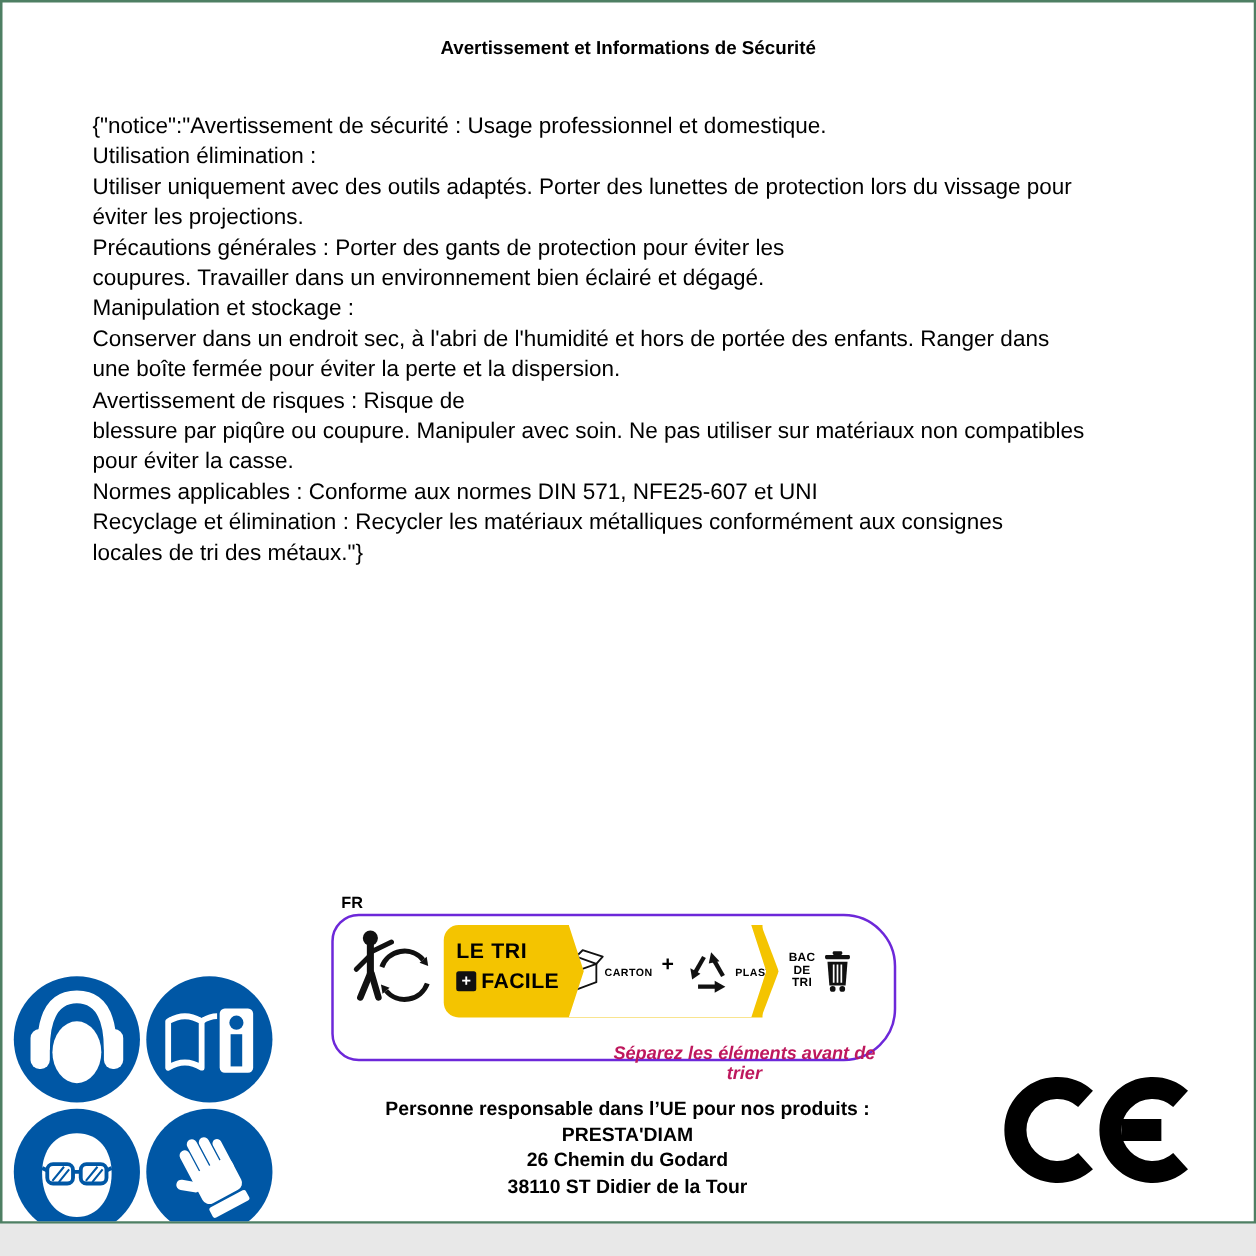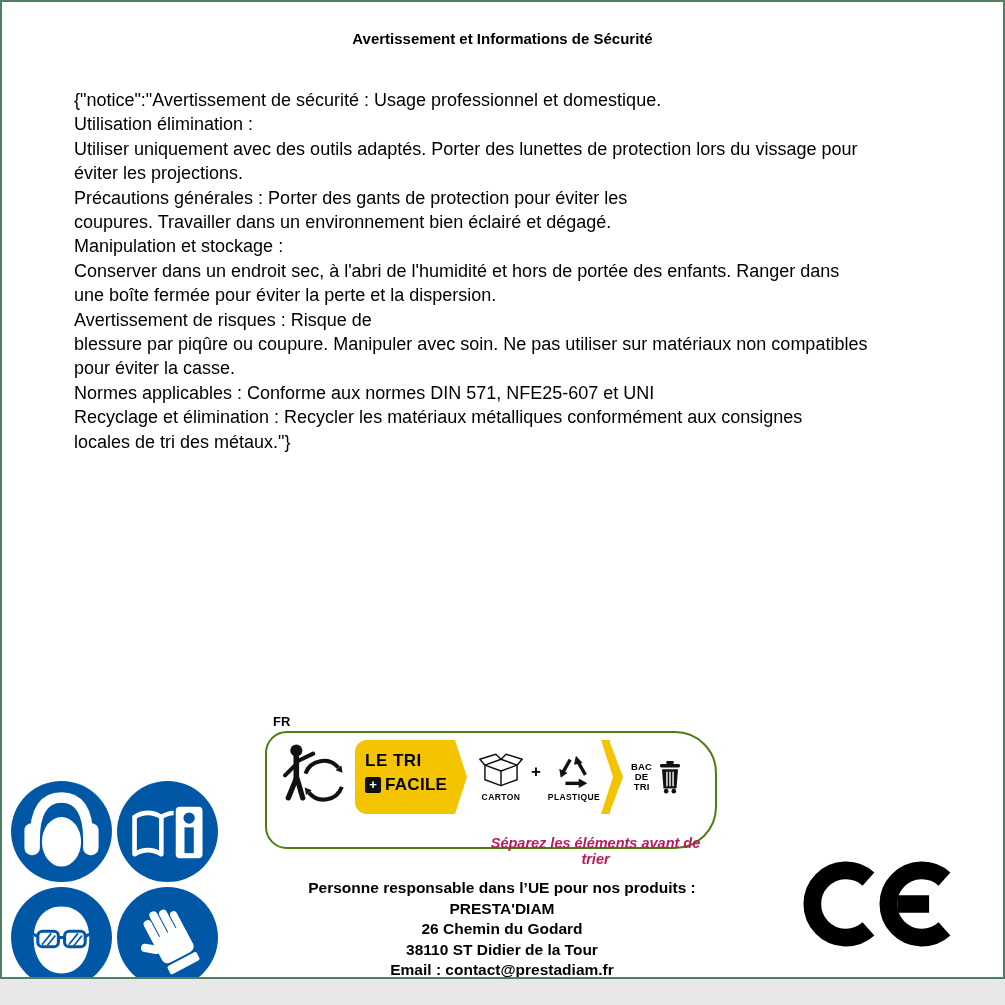--- a/index.html
+++ b/index.html
@@ -31,21 +31,21 @@
     display:grid; grid-template-columns:103px 103px; grid-template-rows:103px 103px;
     gap:3px;
   }
   .picto-grid svg { width:103px; height:103px; display:block; }
 
   
   .tri-wrap { position:absolute; left:263px; top:712px; width:456px; }
   .tri-fr { font-size:13px; font-weight:bold; margin:0 0 2px 8px; }
   .tri-capsule {
     width:452px; height:118px; background:#fff;
-    border:2px solid #4d7c0f; border-radius:22px 42px 42px 22px;
+    border:2px solid #6d28d9; border-radius:22px 42px 42px 22px;
     padding:6px 4px 2px 8px;
   }
   .tri-row { display:flex; align-items:center; height:76px; }
   .triman-svg { width:74px; height:74px; flex:none; margin-left:2px; }
   .tri-assembly { position:relative; height:74px; width:268px; margin-left:4px; flex:none; }
   .tri-yellow-main {
     position:absolute; left:0; top:0; bottom:0; right:13px;
     background:var(--yellow,#f4c400); border-radius:12px 0 0 12px;
   }
   .tri-yellow-tip {
@@ -60,21 +60,21 @@
     width:16px; height:16px; background:#111; color:#fff;
     font-size:13px; font-weight:bold; line-height:16px; text-align:center;
     border-radius:2px;
   }
   .tri-letri-facile { font-size:17px; font-weight:bold; letter-spacing:.3px; }
   .tri-whiteband {
     position:absolute; left:100px; top:0; bottom:0; width:158px; background:#fff;
     clip-path:polygon(12px 50%, 0 0, calc(100% - 12px) 0, 100% 50%, calc(100% - 12px) 100%, 0 100%);
     display:flex; align-items:center; justify-content:center; gap:7px; padding-left:10px;
   }
-  .mat-stack { display:flex; flex-direction:column; align-items:center; }
+  .mat-stack { display:flex; flex-direction:row; align-items:center; }
   .mat-stack svg { display:block; }
   .mat-label { font-size:8.5px; font-weight:bold; letter-spacing:.4px; margin-top:2px; }
   .mat-plus { font-size:17px; font-weight:bold; padding-bottom:10px; }
   .bac-stack {
     margin-left:8px; font-size:9.5px; font-weight:bold; line-height:10px;
     text-align:center; letter-spacing:.2px; flex:none;
   }
   .bin-svg { width:26px; height:36px; margin-left:5px; flex:none; }
   .tri-strip {
     margin-top:20px; padding-left:205px; text-align:center;
@@ -239,21 +239,20 @@
 
       <div class="tri-strip">Séparez les éléments avant de trier</div>
     </div>
   </div>
 
   <div class="responsible">
     <div>Personne responsable dans l’UE pour nos produits :</div>
     <div>PRESTA'DIAM</div>
     <div>26 Chemin du Godard</div>
     <div>38110 ST Didier de la Tour</div>
-    <div>Email : contact@prestadiam.fr</div>
   </div>
 
   <div class="ce">
     <svg viewBox="0 0 190 110">
       <g fill="none" stroke="#000" stroke-width="20">
         <path d="M77.4 26.8 A38 38 0 1 0 77.4 83.2"></path>
         <path d="M163.4 26.8 A38 38 0 1 0 163.4 83.2"></path>
         <path d="M110 55 L146 55"></path>
       </g>
     </svg>

